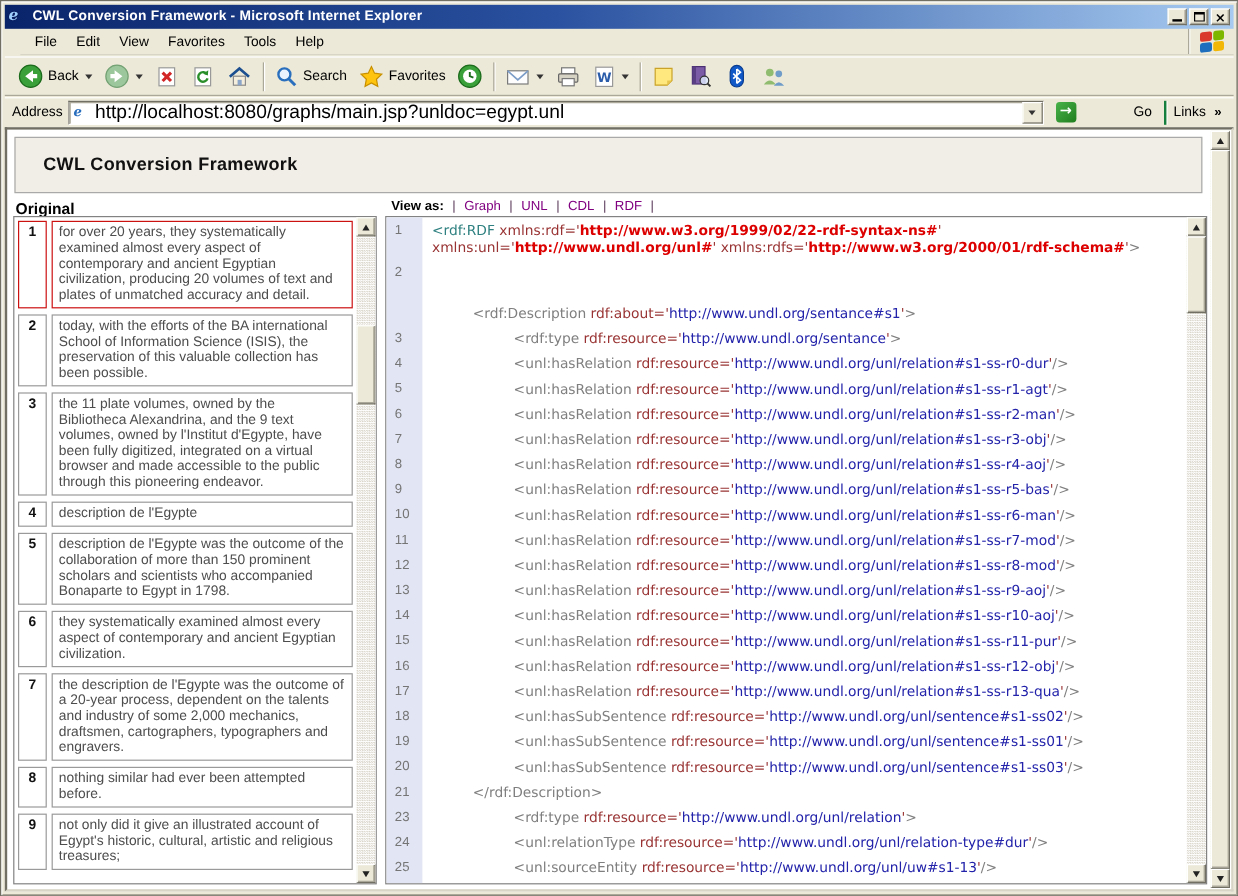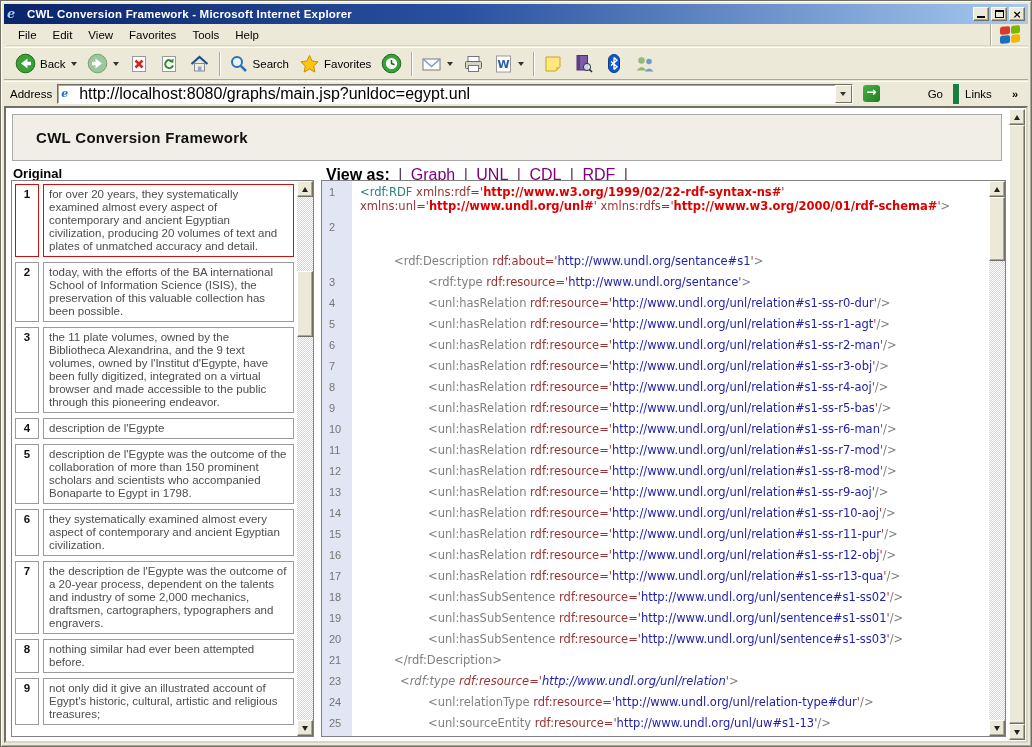--- a/index.html
+++ b/index.html
@@ -16,21 +16,21 @@
             text-shadow:0 0 1px #003; margin-right:4px; }
   .title-text { font-size:11.5px; font-weight:bold; letter-spacing:.2px; flex:1;
                 white-space:nowrap; overflow:hidden; }
   .win-btns { display:flex; gap:2px; }
   .wbtn { width:16px; height:14px; background:#ece9d8; border:1px solid; border-color:#fff #716f64 #716f64 #fff;
           box-shadow: inset -1px -1px 0 #aca899; display:flex; align-items:center; justify-content:center; }
   .g-min { width:8px; height:2px; background:#000; align-self:flex-end; margin:0 0 2px 0; }
   .g-max { width:9px; height:8px; border:1px solid #000; border-top-width:2px; }
   .g-x   { font:bold 11px/11px "DejaVu Sans",sans-serif; color:#000; }
 
-  .menubar { position:absolute; left:5px; top:23px; right:3px; height:22px; display:flex; align-items:stretch;
+  .menubar { position:absolute; left:16px; top:23px; right:3px; height:22px; display:flex; align-items:stretch;
              border-bottom:1px solid #d8d5c6; }
   .menu-items { display:flex; align-items:center; flex:1; padding-left:4px; }
   .menu-item { font-size:11.5px; padding:3px 8px; color:#000; }
   .winlogo-box { width:38px; border-left:1px solid #aca899; box-shadow:inset 1px 0 0 #fff;
                  display:flex; align-items:center; justify-content:center; }
   .winflag { width:20px; height:17px; display:grid; grid-template:1fr 1fr / 1fr 1fr; gap:1px; transform:skewY(-6deg); }
   .winflag i { border-radius:2px; }
   .wf1{background:#d93a2b;} .wf2{background:#7db700;} .wf3{background:#1d6fbe;} .wf4{background:#f2b705;}
 
   .toolbar { position:absolute; left:3px; top:46px; right:3px; height:33px; display:flex; align-items:center;
@@ -49,21 +49,21 @@
                 box-shadow:inset 1px 1px 0 #aca899; display:flex; align-items:center; padding-left:3px; }
   .page-ico { width:14px; height:14px; font:italic bold 11px/13px "DejaVu Serif",serif; color:#2a6fbd; margin-right:4px; }
   .addr-url { font-size:16px; color:#000; flex:1; white-space:nowrap; overflow:hidden; }
   .addr-drop { width:17px; height:18px; background:#ece9d8; border:1px solid; border-color:#fff #716f64 #716f64 #fff;
                display:flex; align-items:center; justify-content:center; }
   .addr-drop .tb-caret { margin:0; }
   .go-btn { display:flex; align-items:center; gap:4px; padding:1px 5px; }
   .go-ico { width:17px; height:17px; background:linear-gradient(135deg,#49b349,#1f7d1f); border:1px solid #14541 4;
             border-radius:3px; color:#fff; font:bold 12px/15px "DejaVu Sans",sans-serif; text-align:center; }
   .go-label { font-size:11.5px;margin-left:44px; }
-  .links-box { display:flex; align-items:center; gap:20px; padding:0 6px; border-left:6px solid #15803d;
+  .links-box { display:flex; align-items:center; gap:7px; padding:0 6px; border-left:2px solid #15803d;
                box-shadow:inset 1px 0 0 #fff; height:20px; }
   .links-label { font-size:11.5px; }
   .links-chev { font-size:11px; font-weight:bold; }
 
   
   .content { position:absolute; left:3px; top:105px; right:3px; bottom:3px; background:#fff;
              border:2px solid; border-color:#716f64 #d8d5c6 #d8d5c6 #716f64; overflow:hidden; }
 
   .hdr-band { position:absolute; left:6px; top:6px; right:24px; height:47px; background:#f1eee7;
               border:1px solid #a9a9a9; display:flex; align-items:center; padding-left:23px; }
@@ -73,21 +73,21 @@
 
   .orig-box { position:absolute; left:5px; top:72px; width:303px; bottom:4px; background:#fff;
               border:1px solid #828282; overflow:hidden; }
   .orig-rows { position:absolute; left:3px; top:3px; right:19px; display:flex; flex-direction:column; gap:5px; }
   .orig-row { display:flex; gap:4px; align-items:stretch; }
   .o-num { width:24px; flex:none; border:1px solid #9a9a9a; font-size:11.5px; font-weight:bold; color:#111;
            text-align:center; padding-top:3px; }
   .o-txt { flex:1; border:1px solid #9a9a9a; padding:3px 5px; font-size:11.5px; line-height:13px; color:#4d4d4d; }
   .orig-row.hl .o-num, .orig-row.hl .o-txt { border-color:var(--hl-red,#cc1111); }
 
-  .viewas { position:absolute; left:320px; top:58px; font-size:16px; color:#000; }
+  .viewas { position:absolute; left:320px; top:58px; font-size:11px; color:#000; }
   .va-label { font-weight:bold; }
   .va-sep { color:#5a3a5a; padding:0 4px; }
   .va-link { color:var(--link-purple,#800080); }
 
   .code-box { position:absolute; left:315px; top:72px; right:20px; bottom:4px; background:#fff;
               border:1px solid #828282; overflow:hidden; }
   .gutter-bg { position:absolute; left:0; top:0; bottom:0; width:30px; background:var(--gutter,#e2e6f4); }
   .code-lines { position:absolute; left:0; top:4px; right:18px; }
   .code-line { display:flex; align-items:flex-start; margin-bottom:7px; font-size:11.5px; line-height:14px; }
   .ln { width:30px; flex:none; color:#757575; font-size:11px; padding-left:7px; }
@@ -459,21 +459,21 @@
           <div class="code-line">
             <span class="ln">20</span>
             <span class="lc" style="padding-left: 76px;"><span class="ct">&lt;unl:hasSubSentence </span><span class="ca">rdf:resource='</span><span class="cv">http://www.undl.org/unl/sentence#s1-ss03</span><span class="ca">'</span><span class="ct">/&gt;</span></span>
           </div>
           <div class="code-line">
             <span class="ln">21</span>
             <span class="lc" style="padding-left: 42px;"><span class="ct">&lt;/rdf:Description&gt;</span></span>
           </div>
           <div class="code-line">
             <span class="ln">23</span>
-            <span class="lc" style="padding-left: 48px; font-style: italic;"><span class="ct">&lt;rdf:type </span><span class="ca">rdf:resource='</span><span class="cv">http://www.undl.org/unl/relation</span><span class="ca">'</span><span class="ct">&gt;</span></span>
+            <span class="lc" style="padding-left: 76px;"><span class="ct">&lt;rdf:type </span><span class="ca">rdf:resource='</span><span class="cv">http://www.undl.org/unl/relation</span><span class="ca">'</span><span class="ct">&gt;</span></span>
           </div>
           <div class="code-line">
             <span class="ln">24</span>
             <span class="lc" style="padding-left: 76px;"><span class="ct">&lt;unl:relationType </span><span class="ca">rdf:resource='</span><span class="cv">http://www.undl.org/unl/relation-type#dur</span><span class="ca">'</span><span class="ct">/&gt;</span></span>
           </div>
           <div class="code-line">
             <span class="ln">25</span>
             <span class="lc" style="padding-left: 76px;"><span class="ct">&lt;unl:sourceEntity </span><span class="ca">rdf:resource='</span><span class="cv">http://www.undl.org/unl/uw#s1-13</span><span class="ca">'</span><span class="ct">/&gt;</span></span>
           </div>
           <div class="code-line">

